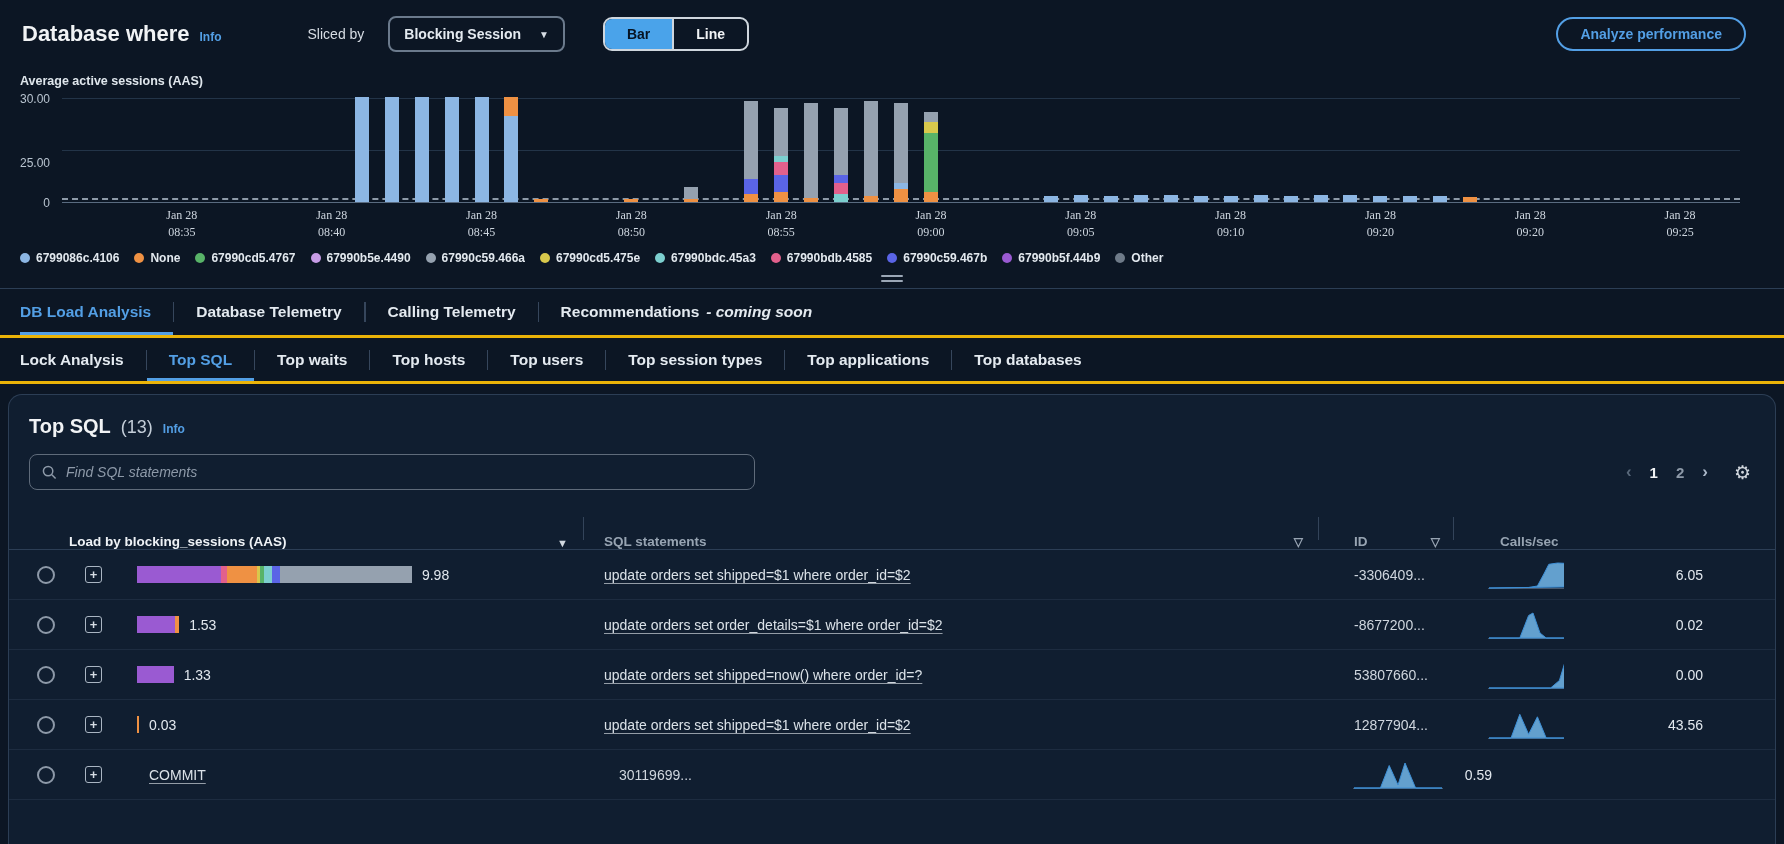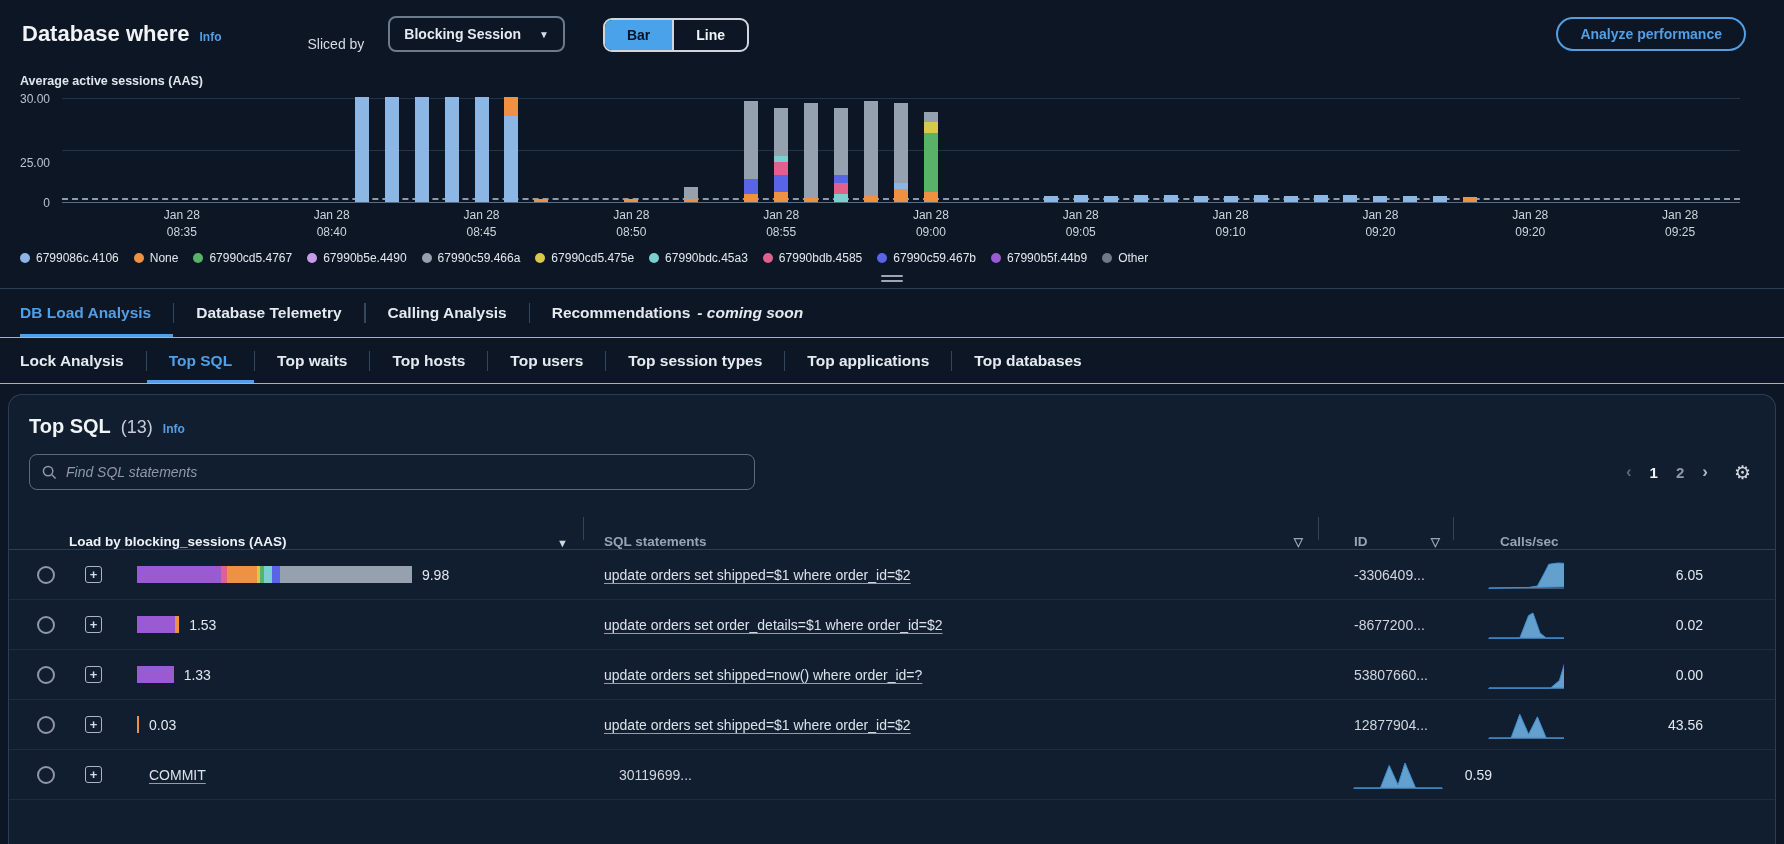--- a/index.html
+++ b/index.html
@@ -9,21 +9,21 @@
     color: #d7dde4;
     font-family: "Liberation Sans", sans-serif;
   }
   .app { width: 1784px; height: 844px; display: flex; flex-direction: column; }
 
   
   .topbar { display: flex; align-items: center; padding: 16px 22px 6px 22px; }
   .title-group { display: flex; align-items: baseline; gap: 10px; }
   .page-title { font-size: 22px; font-weight: 700; color: #f1f3f5; }
   .info-link { font-size: 12px; font-weight: 700; color: #539fe5; cursor: pointer; text-decoration: none; }
-  .sliced-group { display: flex; align-items: flex-end; margin-left: 86px; }
+  .sliced-group { display: flex; align-items: center; margin-left: 86px; }
   .sliced-label { font-size: 14px; color: #d7dde4; margin-right: 24px; }
   .dropdown {
     display: flex; align-items: center; justify-content: space-between;
     min-width: 168px; height: 36px; padding: 0 14px;
     background: transparent; border: 2px solid #6b7a8c; border-radius: 8px;
     color: #e4eaf0; font-size: 14px; font-weight: 700; cursor: pointer;
     font-family: "Liberation Sans", sans-serif;
   }
   .dropdown .caret { font-size: 10px; margin-left: 18px; color: #d7dde4; }
   .toggle {
@@ -50,31 +50,31 @@
   .chart-row { display: flex; }
   .ylabels { width: 62px; position: relative; height: 105px; font-size: 12px; color: #b9c4d0; flex: 0 0 62px; }
   .yl { position: absolute; right: 12px; }
   .yl-top { top: -6px; } .yl-mid { top: 46px; margin-top: 12px; } .yl-bot { bottom: -7px; }
   .plot { position: relative; height: 105px; flex: 1; margin-right: 44px; border-bottom: 1px solid #5a6b80; }
   .gridline { position: absolute; left: 0; right: 0; height: 1px; background: #233448; }
   .g50 { top: 0; } .g25 { top: 52px; }
   .dashed-line { position: absolute; left: 0; right: 0; bottom: 2px; border-top: 2px dashed #b9c6d4; opacity: .75; }
   .bar { position: absolute; bottom: 0; width: 14px; transform: translateX(-50%); display: flex; flex-direction: column-reverse; z-index: 2; }
   .seg { width: 100%; }
-  .xticks { position: absolute; top: 109px; left: 0; right: 0; height: 36px; }
+  .xticks { position: absolute; top: 109px; left: 0; right: 0; height: 36px; font-family: Liberation Serif, serif; }
   .xtick { position: absolute; transform: translateX(-50%); text-align: center; font-size: 12px; color: #cdd5de; line-height: 1.4; white-space: nowrap; }
   .legend { margin: 48px 20px 0 20px; display: flex; align-items: center; gap: 15px; }
   .legend-item { display: flex; align-items: center; gap: 6px; cursor: pointer; }
   .dot { width: 10px; height: 10px; border-radius: 50%; flex: 0 0 10px; }
-  .legend-label { font-size: 12px; font-weight: 400; color: #e2e8ee; }
+  .legend-label { font-size: 12px; font-weight: 700; color: #e2e8ee; }
   .drag-handle { margin: 10px auto 6px auto; width: 22px; display: flex; flex-direction: column; gap: 3px; cursor: row-resize; }
   .drag-handle span { height: 2px; background: #9ba7b6; border-radius: 1px; }
 
   
-  .tabs { display: flex; align-items: stretch; padding: 0 20px; border-bottom: 1px solid #eab308; }
+  .tabs { display: flex; align-items: stretch; padding: 0 20px; border-bottom: 3px solid #eab308; }
   .primary-tabs { height: 50px; border-top: 1px solid #2c3e55; }
   .secondary-tabs { height: 46px; }
   .tab { display: flex; align-items: center; padding: 0 22px; font-weight: 700; font-size: 15.5px; color: #e4eaf0; cursor: pointer; position: relative; }
   .tabs .tab:first-child { padding-left: 0; }
   .tab.active { color: #539fe5; box-shadow: inset 0 -3px 0 #539fe5; }
   .tab-sep { width: 1px; height: 20px; background: #36465c; align-self: center; }
   .tab-suffix { font-style: italic; font-weight: 700; margin-left: 7px; }
 
   
   .panel { flex: 1; margin: 10px 8px 0 8px; background: #101e30; border: 1px solid #2c3e55; border-bottom: none; border-radius: 14px 14px 0 0; padding-top: 20px; overflow: hidden; }
@@ -375,21 +375,21 @@
       <div class="tab active">
         <span class="tab-label">DB Load Analysis</span>
       </div>
       <span class="tab-sep"></span>
       <div class="tab">
         <span class="tab-label">Database Telemetry</span>
       </div>
       <span class="tab-sep"></span>
       <span class="tab-sep"></span>
       <div class="tab">
-        <span class="tab-label">Calling Analysis</span>
+        <span class="tab-label">Calling Telemetry</span>
       </div>
       <span class="tab-sep"></span>
       <div class="tab">
         <span class="tab-label">Recommendations</span>
         <em class="tab-suffix">- coming soon</em>
       </div>
     </nav>
   <nav class="tabs secondary-tabs" id="tabs-secondary">
       <div class="tab">
         <span class="tab-label">Lock Analysis</span>

